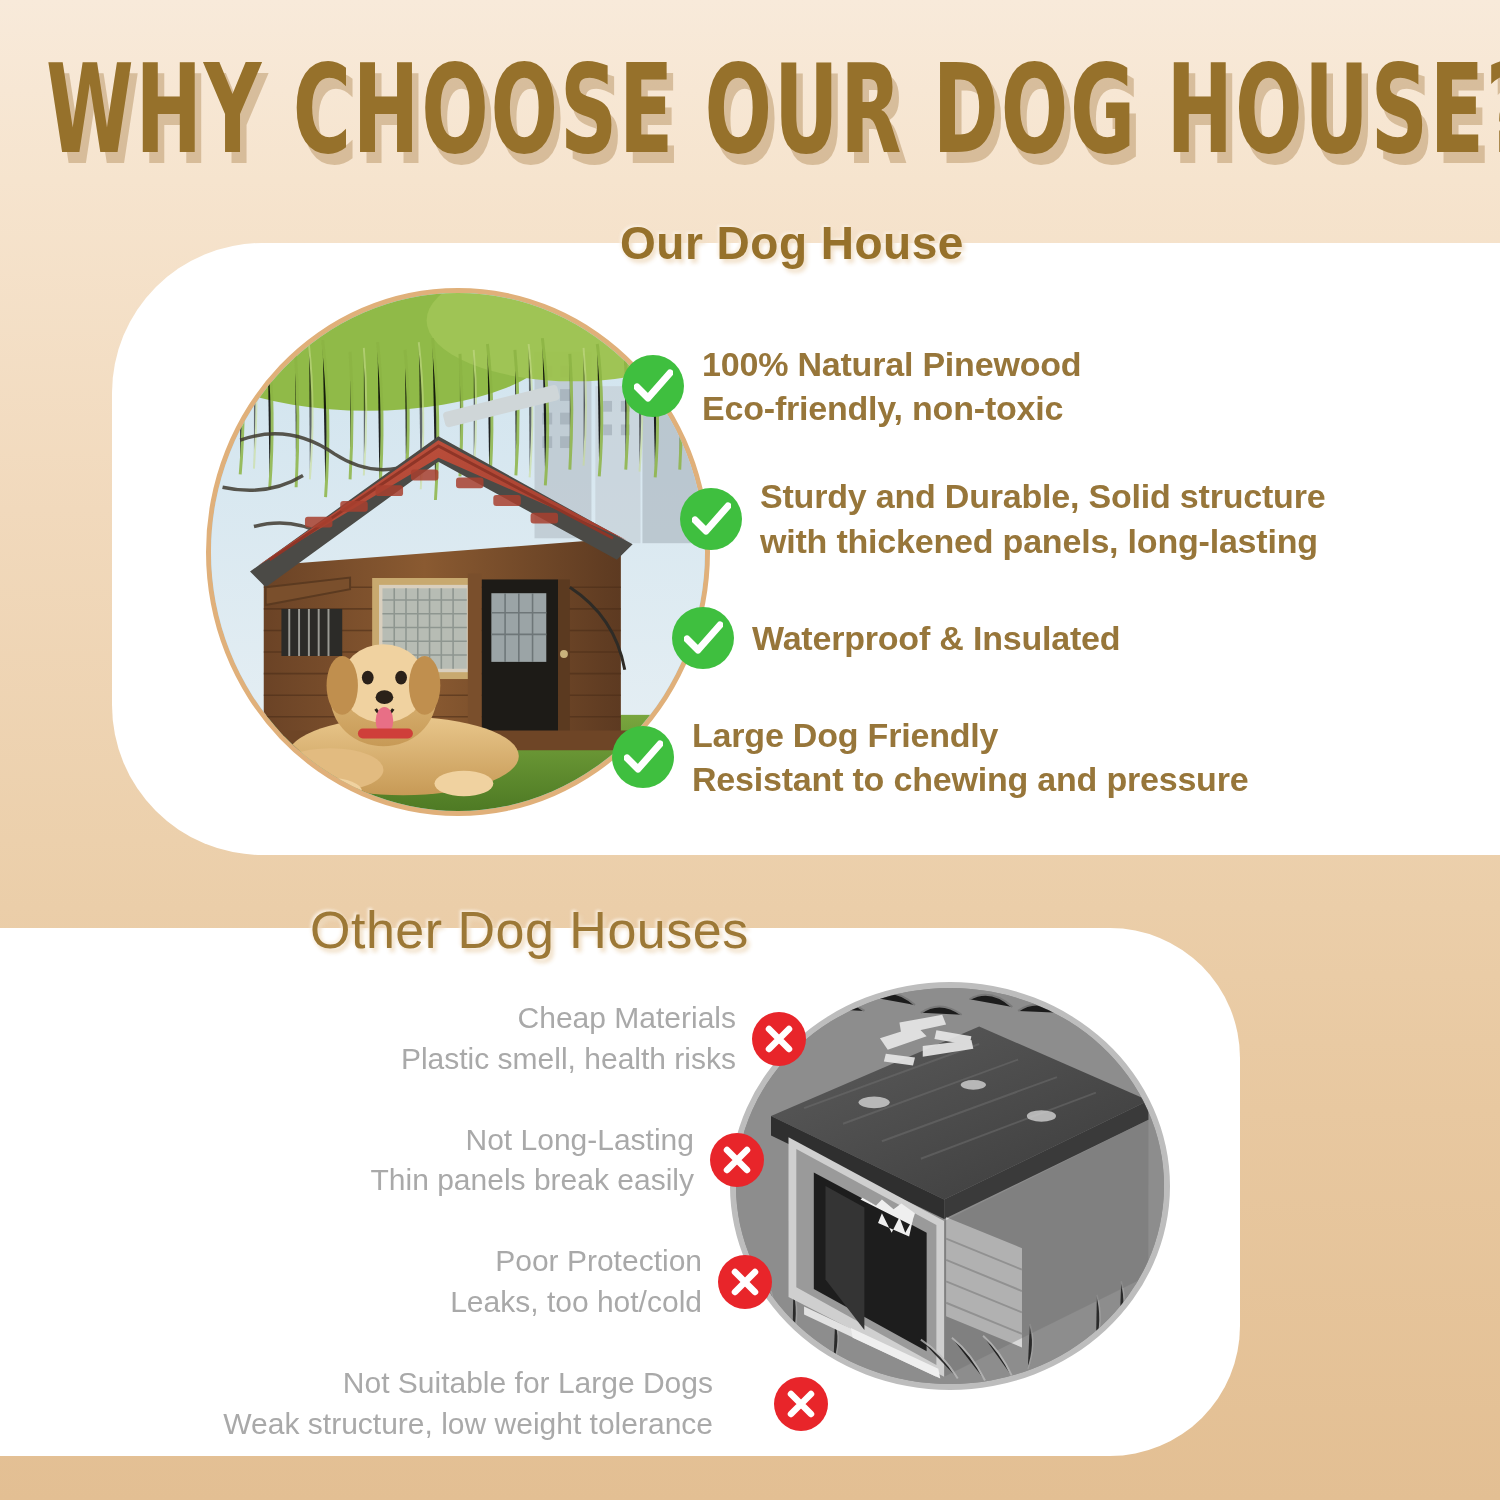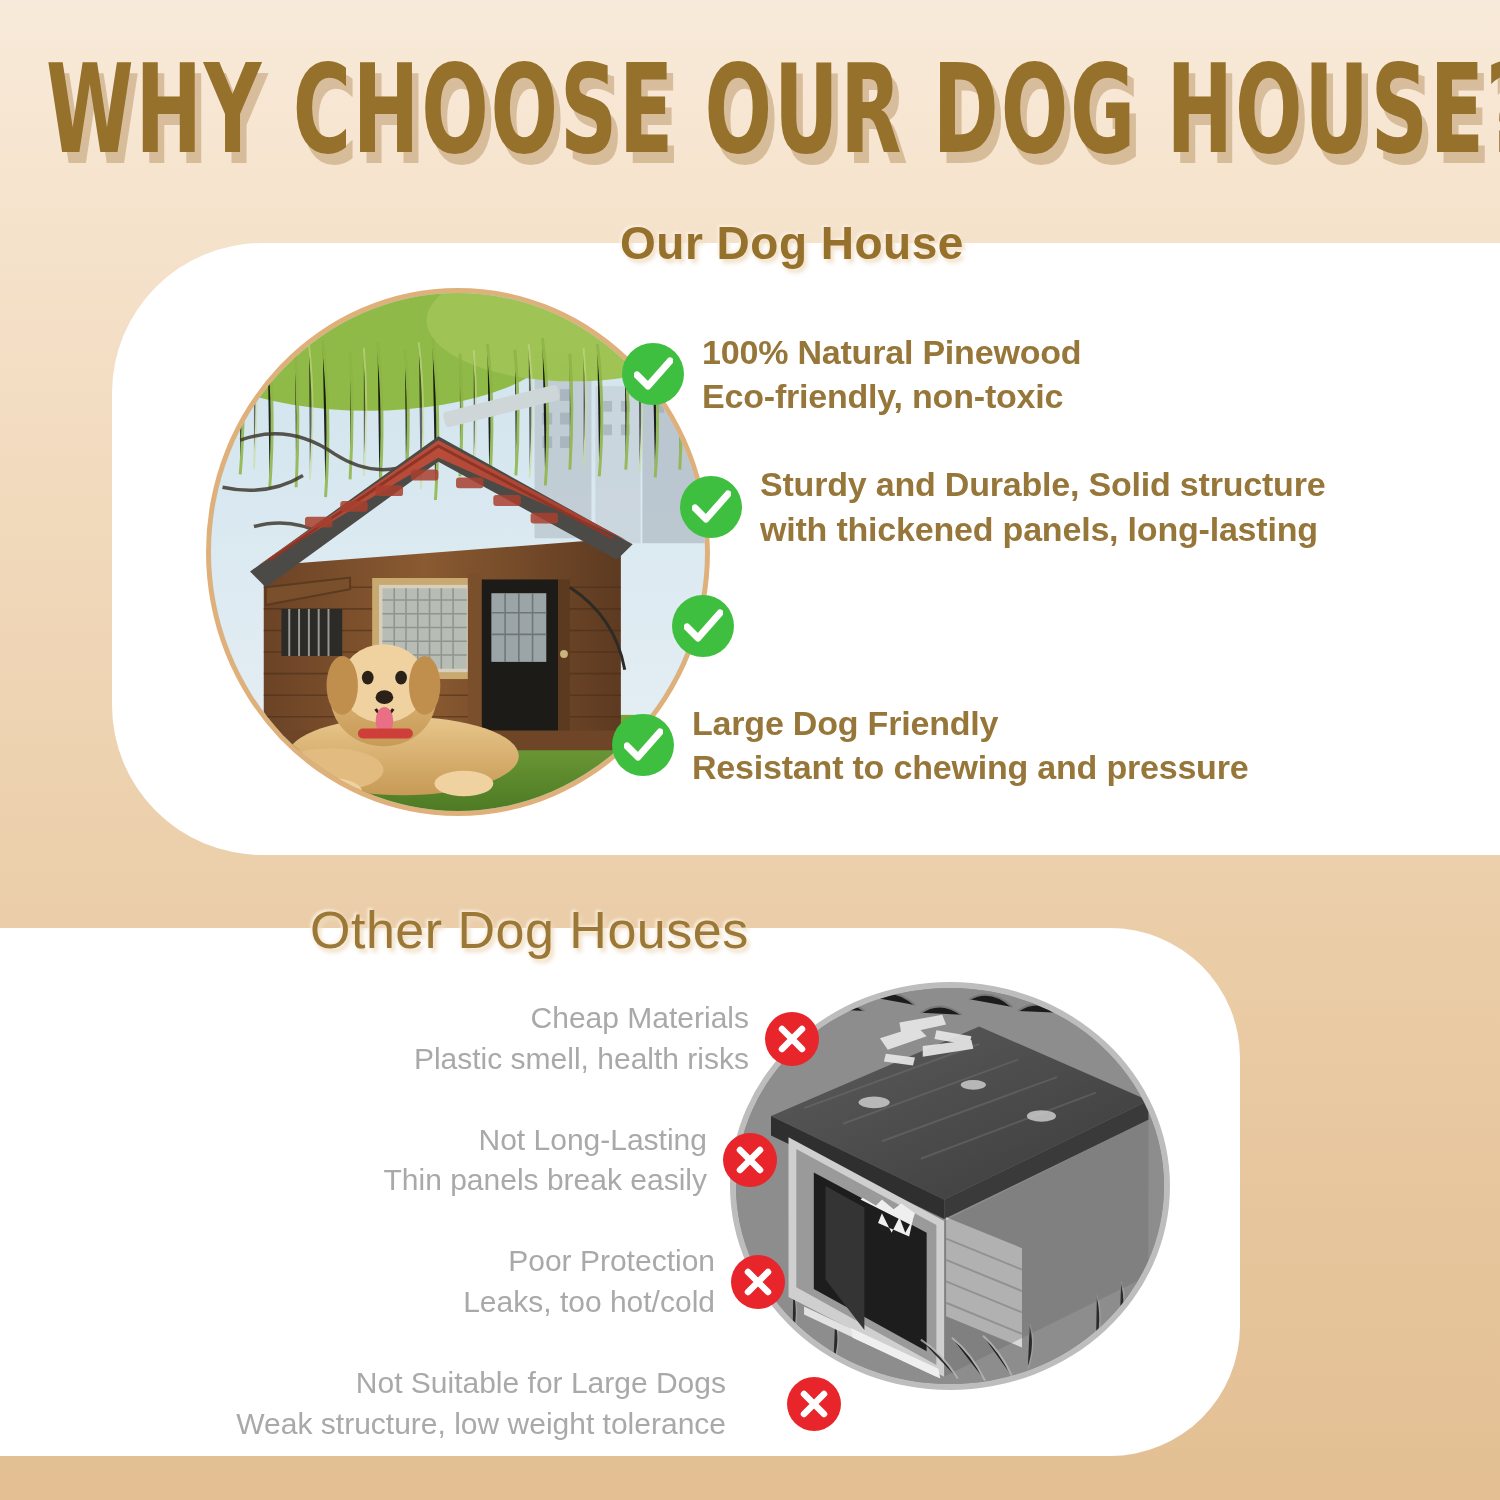--- a/index.html
+++ b/index.html
@@ -187,29 +187,29 @@
     color: #97763A;
     font-size: 34px;
     font-weight: 700;
     line-height: 1.30;
     letter-spacing: -0.2px;
     white-space: nowrap;
   }
   .pro-text .ln { display: block; }
 
   
-  .pro-row.r1 { margin-left: 10px; }
+  .pro-row.r1 { margin-left: 10px; margin-top: 12px; }
   .pro-row.r2 { margin-left: 68px; }
   .pro-row.r3 { margin-left: 60px; }
   .pro-row.r4 { margin-left: 0px; }
 
   
   .cons-list {
     position: absolute;
-    left: 119px;
+    left: 106px;
     top: 998px;
     width: 700px;
   }
   .con-row {
     position: relative;
     display: flex;
     align-items: center;
     justify-content: flex-end;
     margin-bottom: 40px;
   }
@@ -471,20 +471,21 @@
       </div>
     </div>
 
     <div class="pro-row r3">
       <div class="check-badge">
         <svg viewBox="0 0 39 34">
             <path d="M3 18 L14 29 L36 4" fill="none" stroke="#FFFFFF" stroke-width="7" stroke-linecap="round" stroke-linejoin="round"></path>
           </svg>
       </div>
       <div class="pro-text">
+        <span class="ln">Waterproof &amp; Insulated</span>
       </div>
     </div>
 
     <div class="pro-row r4">
       <div class="check-badge">
         <svg viewBox="0 0 39 34">
             <path d="M3 18 L14 29 L36 4" fill="none" stroke="#FFFFFF" stroke-width="7" stroke-linecap="round" stroke-linejoin="round"></path>
           </svg>
       </div>
       <div class="pro-text">

